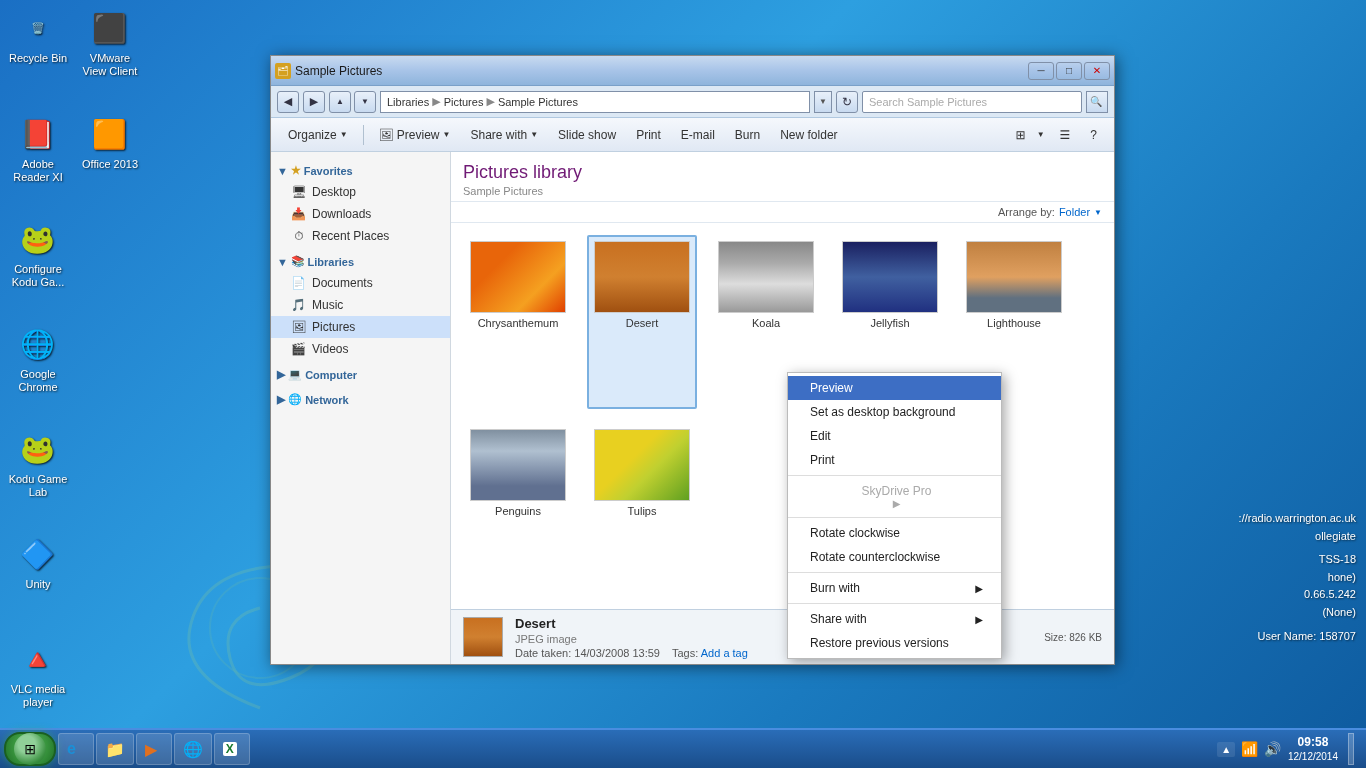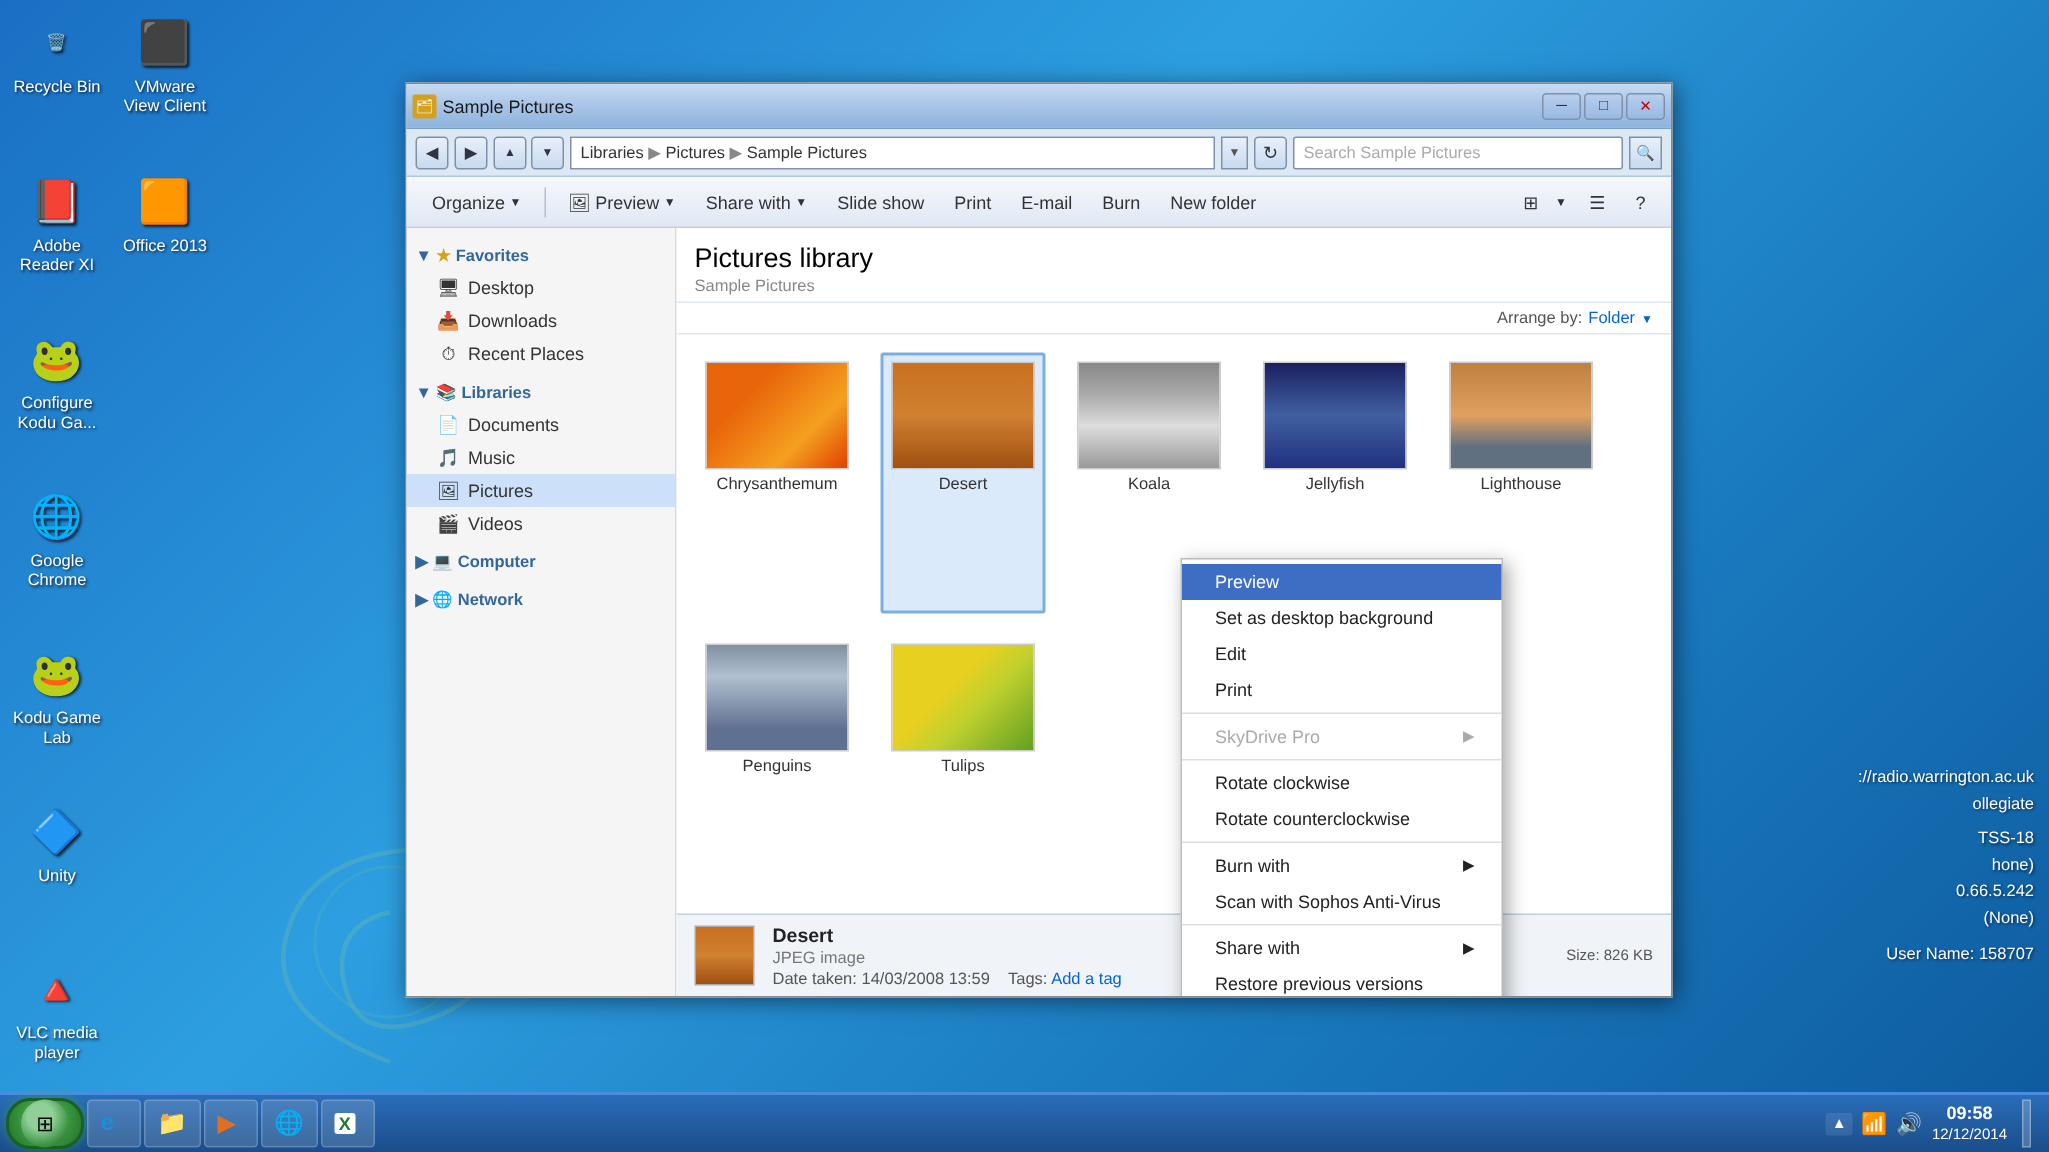--- a/index.html
+++ b/index.html
@@ -295,21 +295,21 @@
       flex-direction: column;
       overflow: hidden;
       position: relative;
     }
     .files-header {
       padding: 10px 12px 4px 12px;
       border-bottom: 1px solid #e0e8f0;
     }
     .files-library-title {
       font-size: 18px;
-      color: #000000;
+      color: #701a75;
       font-weight: 300;
       margin-bottom: 2px;
     }
     .files-library-sub {
       font-size: 11px;
       color: #888;
     }
     .files-arrange {
       display: flex;
       justify-content: flex-end;
@@ -407,21 +407,21 @@
     .ctx-item {
       padding: 5px 18px 5px 22px;
       color: #222;
       cursor: pointer;
       display: flex;
       align-items: center;
       justify-content: space-between;
       position: relative;
     }
     .ctx-item.highlighted { background: #3d6ec4; color: white; }
-    .ctx-item.disabled { color: #aaa; cursor: default; }
+    .ctx-item.disabled { color: #aaa; cursor: default; flex-direction: column; }
     .ctx-separator { height: 1px; background: #ddd; margin: 3px 0; }
     .ctx-arrow { font-size: 10px; }
 
     
     .taskbar {
       position: absolute;
       bottom: 0;
       left: 0;
       right: 0;
       height: 40px;
@@ -752,23 +752,20 @@
           <span>Rotate clockwise</span>
         </div>
         <div class="ctx-item">
           <span>Rotate counterclockwise</span>
         </div>
         <div class="ctx-separator"></div>
         <div class="ctx-item">
           <span>Burn with</span>
           <span class="ctx-arrow">▶</span>
         </div>
-        <div class="ctx-item">
-          <span>Scan with Sophos Anti-Virus</span>
-        </div>
         <div class="ctx-separator"></div>
         <div class="ctx-item">
           <span>Share with</span>
           <span class="ctx-arrow">▶</span>
         </div>
         <div class="ctx-item">
           <span>Restore previous versions</span>
         </div>
 
       </div>

